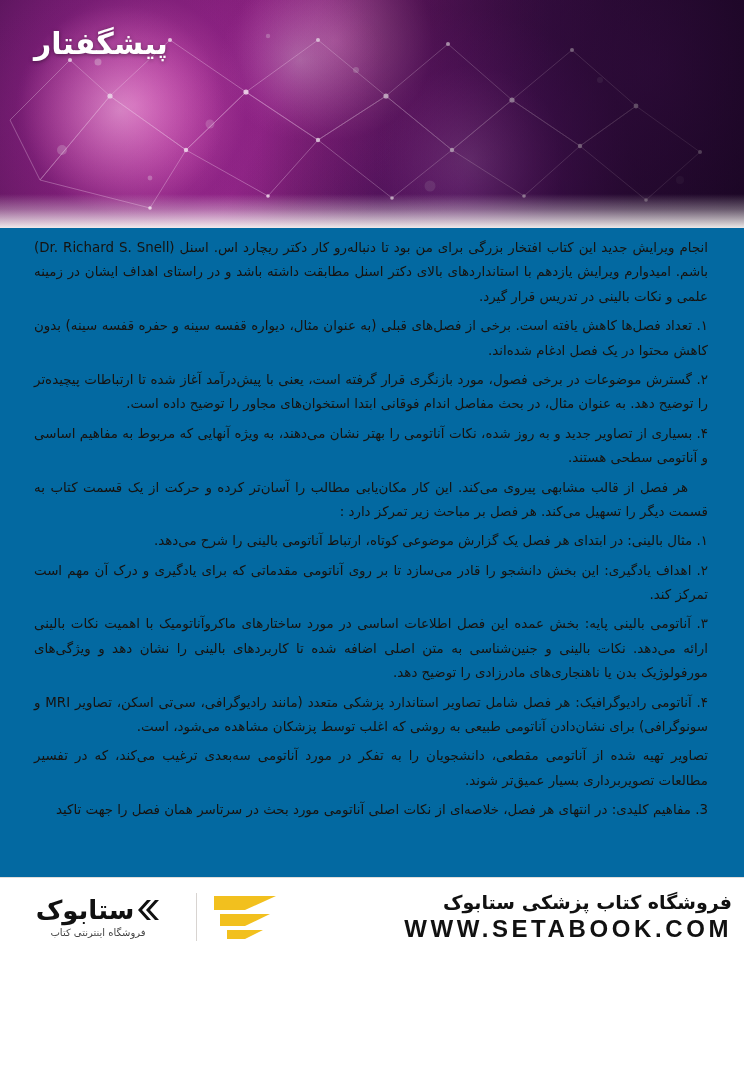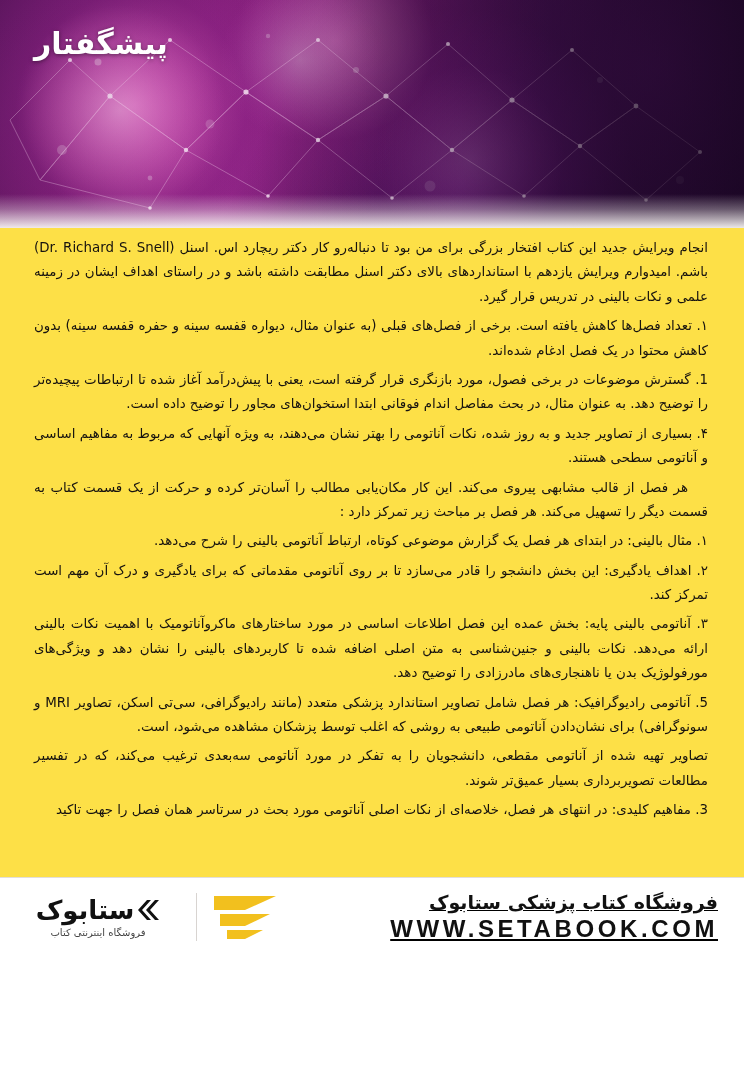--- a/index.html
+++ b/index.html
@@ -10,21 +10,21 @@
   body {
     width: 744px;
     height: 1080px;
     overflow: hidden;
     font-family: "DejaVu Sans", "Liberation Sans", sans-serif;
   }
   .page {
     position: relative;
     width: 744px;
     height: 956px;
-    background: #fde047;
+    background: #0369a1;
     overflow: hidden;
   }
 
   
   .banner {
     position: absolute;
     top: 0; left: 0;
     width: 744px;
     height: 228px;
     overflow: hidden;
@@ -98,24 +98,23 @@
     width: 744px;
     height: 78px;
     background: #ffffff;
     border-top: 1px solid #e2dedb;
     display: flex;
     align-items: center;
     direction: rtl;
   }
   .footer-right {
     flex: 1 1 auto;
-    padding-right: 26px;
+    padding-right: 12px;
     text-align: right;
     direction: rtl;
-    text-decoration: underline;
   }
   .footer-store {
     font-size: 19px;
     font-weight: bold;
     color: #111;
     letter-spacing: 0.2px;
   }
   .footer-url {
     font-size: 24px;
     font-weight: bold;
@@ -239,27 +238,27 @@
     </svg>
 
     <div class="banner-dark"></div>
     <div class="banner-bottom-fade"></div>
     <div class="banner-title">پیشگفتار</div>
   </div>
 
   <div class="content">
     <p>انجام ویرایش جدید این کتاب افتخار بزرگی برای من بود تا دنباله‌رو کار دکتر ریچارد اس. اسنل (Dr. Richard S. Snell) باشم. امیدوارم ویرایش یازدهم با استانداردهای بالای دکتر اسنل مطابقت داشته باشد و در راستای اهداف ایشان در زمینه علمی و نکات بالینی در تدریس قرار گیرد.</p>
     <p>۱. تعداد فصل‌ها کاهش یافته است. برخی از فصل‌های قبلی (به عنوان مثال، دیواره قفسه سینه و حفره قفسه سینه) بدون کاهش محتوا در یک فصل ادغام شده‌اند.</p>
-    <p>1. گسترش موضوعات در برخی فصول، مورد بازنگری قرار گرفته است، یعنی با پیش‌درآمد آغاز شده تا ارتباطات پیچیده‌تر را توضیح دهد. به عنوان مثال، در بحث مفاصل اندام فوقانی ابتدا استخوان‌های مجاور را توضیح داده است.</p>
+    <p>۲. گسترش موضوعات در برخی فصول، مورد بازنگری قرار گرفته است، یعنی با پیش‌درآمد آغاز شده تا ارتباطات پیچیده‌تر را توضیح دهد. به عنوان مثال، در بحث مفاصل اندام فوقانی ابتدا استخوان‌های مجاور را توضیح داده است.</p>
     <p>۴. بسیاری از تصاویر جدید و به روز شده، نکات آناتومی را بهتر نشان می‌دهند، به ویژه آنهایی که مربوط به مفاهیم اساسی و آناتومی سطحی هستند.</p>
     <p class="indent">هر فصل از قالب مشابهی پیروی می‌کند. این کار مکان‌یابی مطالب را آسان‌تر کرده و حرکت از یک قسمت کتاب به قسمت دیگر را تسهیل می‌کند. هر فصل بر مباحث زیر تمرکز دارد :</p>
     <p>۱. مثال بالینی: در ابتدای هر فصل یک گزارش موضوعی کوتاه، ارتباط آناتومی بالینی را شرح می‌دهد.</p>
     <p>۲. اهداف یادگیری: این بخش دانشجو را قادر می‌سازد تا بر روی آناتومی مقدماتی که برای یادگیری و درک آن مهم است تمرکز کند.</p>
     <p>۳. آناتومی بالینی پایه: بخش عمده این فصل اطلاعات اساسی در مورد ساختارهای ماکروآناتومیک با اهمیت نکات بالینی ارائه می‌دهد. نکات بالینی و جنین‌شناسی به متن اصلی اضافه شده تا کاربردهای بالینی را نشان دهد و ویژگی‌های مورفولوژیک بدن یا ناهنجاری‌های مادرزادی را توضیح دهد.</p>
-    <p>5. آناتومی رادیوگرافیک: هر فصل شامل تصاویر استاندارد پزشکی متعدد (مانند رادیوگرافی، سی‌تی اسکن، تصاویر MRI و سونوگرافی) برای نشان‌دادن آناتومی طبیعی به روشی که اغلب توسط پزشکان مشاهده می‌شود، است.</p>
+    <p>۴. آناتومی رادیوگرافیک: هر فصل شامل تصاویر استاندارد پزشکی متعدد (مانند رادیوگرافی، سی‌تی اسکن، تصاویر MRI و سونوگرافی) برای نشان‌دادن آناتومی طبیعی به روشی که اغلب توسط پزشکان مشاهده می‌شود، است.</p>
     <p>تصاویر تهیه شده از آناتومی مقطعی، دانشجویان را به تفکر در مورد آناتومی سه‌بعدی ترغیب می‌کند، که در تفسیر مطالعات تصویربرداری بسیار عمیق‌تر شوند.</p>
     <p>3. مفاهیم کلیدی: در انتهای هر فصل، خلاصه‌ای از نکات اصلی آناتومی مورد بحث در سرتاسر همان فصل را جهت تاکید</p>
   </div>
 
   <div class="footer">
     <div class="footer-right">
       <div class="footer-store">فروشگاه کتاب پزشکی ستابوک</div>
       <div class="footer-url">WWW.SETABOOK.COM</div>
     </div>
 

